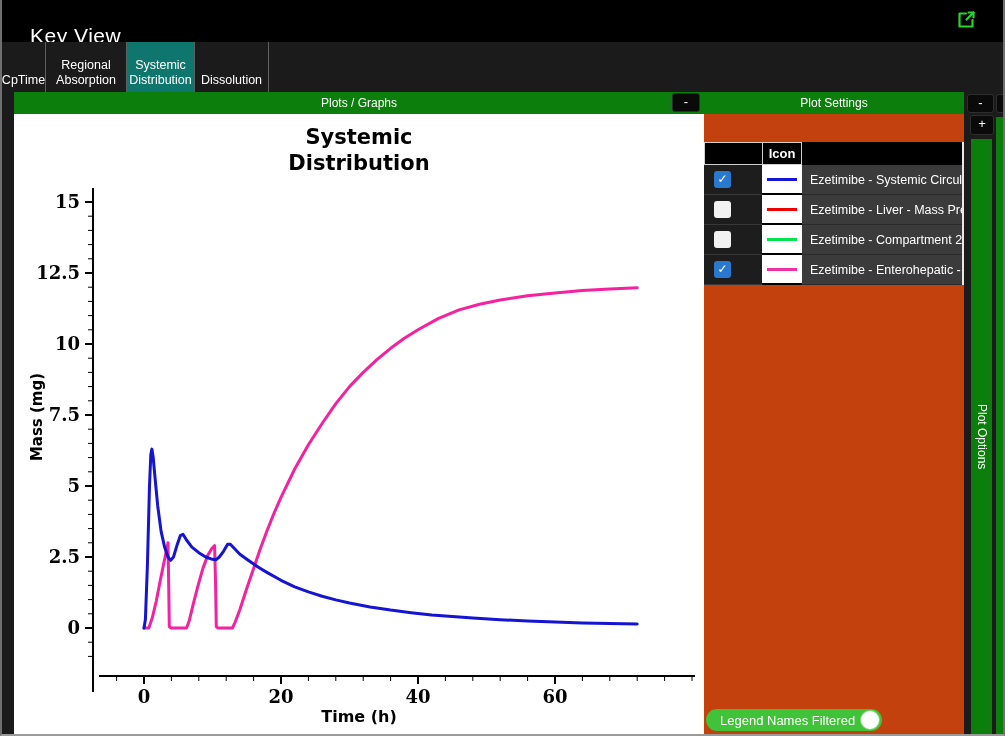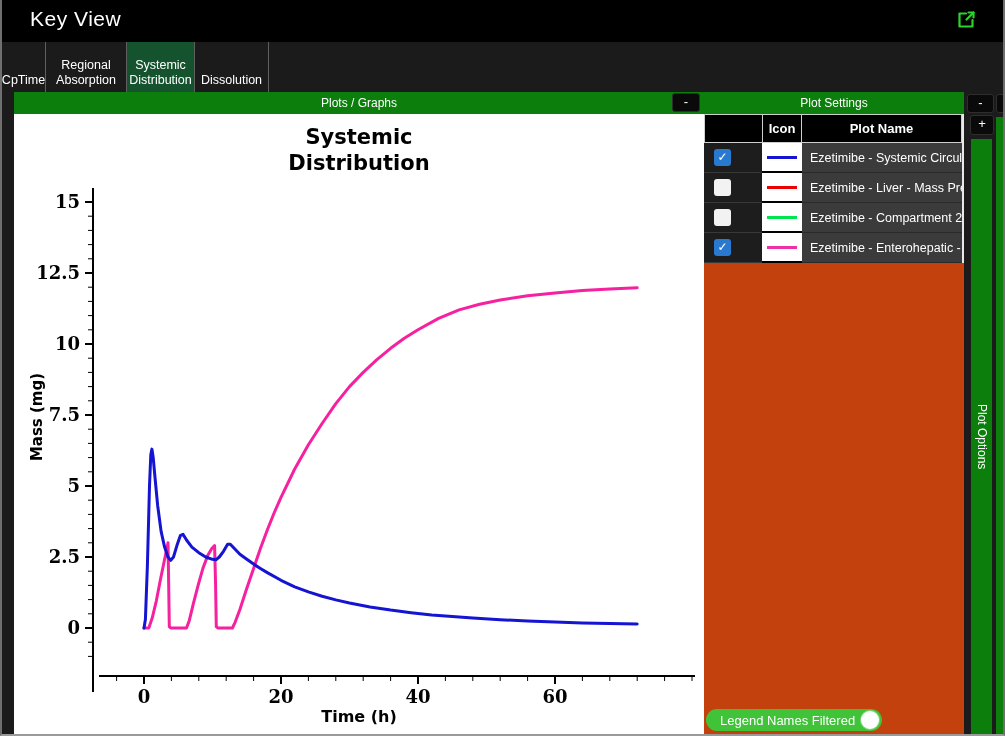--- a/index.html
+++ b/index.html
@@ -2,29 +2,29 @@
 <html><head>
 <meta charset="utf-8">
 <style>
   * { margin:0; padding:0; box-sizing:border-box; }
   html,body { width:1005px; height:736px; background:#000; font-family:"Liberation Sans",sans-serif; }
   .window { position:relative; width:1005px; height:736px; background:#1b1b1b; overflow:hidden;
             border-left:2px solid #6f6f6f; border-right:2px solid #6f6f6f; border-bottom:2px solid #9a9a9a; }
 
   
   .titlebar { position:absolute; left:0; top:0; width:100%; height:42px; background:#000; }
-  .titlebar .app-title { position:absolute; left:28px; top:7px; color:#fff; font-size:21px; font-weight:400; letter-spacing:.5px; }
+  .titlebar .app-title { position:absolute; left:28px; top:24px; color:#fff; font-size:21px; font-weight:400; letter-spacing:.5px; }
   .open-icon { position:absolute; right:26px; top:9px; width:21px; height:21px; cursor:pointer; }
 
   
   .tabbar { position:absolute; left:0; top:42px; width:100%; height:50px; background:#1b1b1b; display:flex; }
   .tab { height:50px; display:flex; flex-direction:column; justify-content:flex-end; align-items:center;
          color:#fff; font-size:12.5px; line-height:15px; text-align:center; padding-bottom:4px;
          border-right:1px solid #5f5f5f; cursor:pointer; }
-  .tab.selected { background:#14532d; }
+  .tab.selected { background:#0f766e; }
   .tab:nth-child(1){ width:44px; } .tab:nth-child(2){ width:81px; } .tab:nth-child(3){ width:68px; }
   .tab:nth-child(4){ width:74px; } .tab:nth-child(5){ width:70px; }
 
   
   .content { position:absolute; left:12px; top:92px; width:1001px; height:642px; display:flex; }
 
   
   .left-panel { position:relative; width:690px; height:100%; background:#fff; }
   .panel-header { position:relative; height:22px; background:#0b7e0b; color:#fff; font-size:12px;
                   display:flex; align-items:center; justify-content:center; }
@@ -37,21 +37,21 @@
   .c-tick  { font:bold 18px "DejaVu Serif",serif; fill:#000; }
   .c-label { font:bold 16px "DejaVu Sans",sans-serif; fill:#000; }
   .c-ylabel{ font:bold 15px "DejaVu Sans",sans-serif; fill:#000; }
   .spine { stroke:#000; stroke-width:2; }
   .minor { stroke:#000; stroke-width:1; }
   .series { fill:none; stroke-width:3; stroke-linejoin:round; stroke-linecap:round; }
 
   
   .right-panel { position:relative; width:260px; height:100%; background:#c2410c; }
   .plot-table { border-right:2px solid #e8e8e8; }
-  .t-head { display:flex; height:29px; background:#000; }
+  .t-head { display:flex; height:23px; background:#000;margin-top:28px; }
   .t-head .cell { border:1px solid #cfcfcf; color:#fff; font-weight:bold; font-size:13px;
                   display:flex; align-items:center; justify-content:center; }
   .col-chk { width:58px; } .col-icon { width:40px; } .col-name { width:160px; }
   .t-head .col-chk { border-right:none; } .t-head .col-name { border-left:none; }
   .plot-row { display:flex; height:30px; cursor:pointer; }
   .plot-row .rc { display:flex; align-items:center; }
   .rc.col-chk { background:#1d1d1d; border-bottom:1px solid #383838; }
   .rc.col-icon { background:#fff; border-bottom:2px solid #000; justify-content:center; }
   .rc.col-name { background:#3b3b3b; border-bottom:1px solid #2a2a2a; color:#fff; font-size:12.5px;
                  padding-left:8px; white-space:nowrap; overflow:hidden; }
@@ -195,21 +195,20 @@
     </div>
 
     <div class="right-panel">
       <div class="panel-header">
         <span>Plot Settings</span>
       </div>
       <div class="plot-table">
         <div class="t-head">
           <div class="cell col-chk"></div>
           <div class="cell col-icon">Icon</div>
-          <div class="cell col-name">Plot Name</div>
         </div>
         <div class="plot-row">
           <div class="rc col-chk">
               <div class="checkbox checked">✓</div>
             </div>
           <div class="rc col-icon">
               <div class="icon-line" style="background: rgb(20, 20, 210);"></div>
             </div>
           <div class="rc col-name">Ezetimibe - Systemic Circula</div>
         </div>

